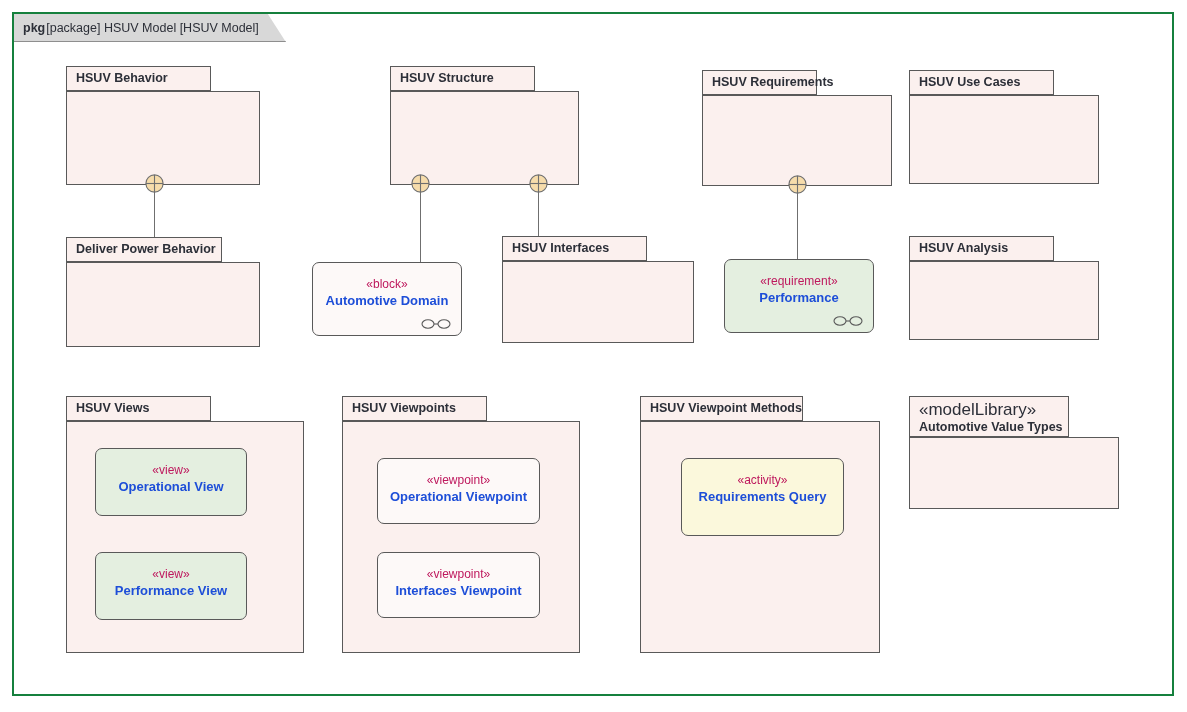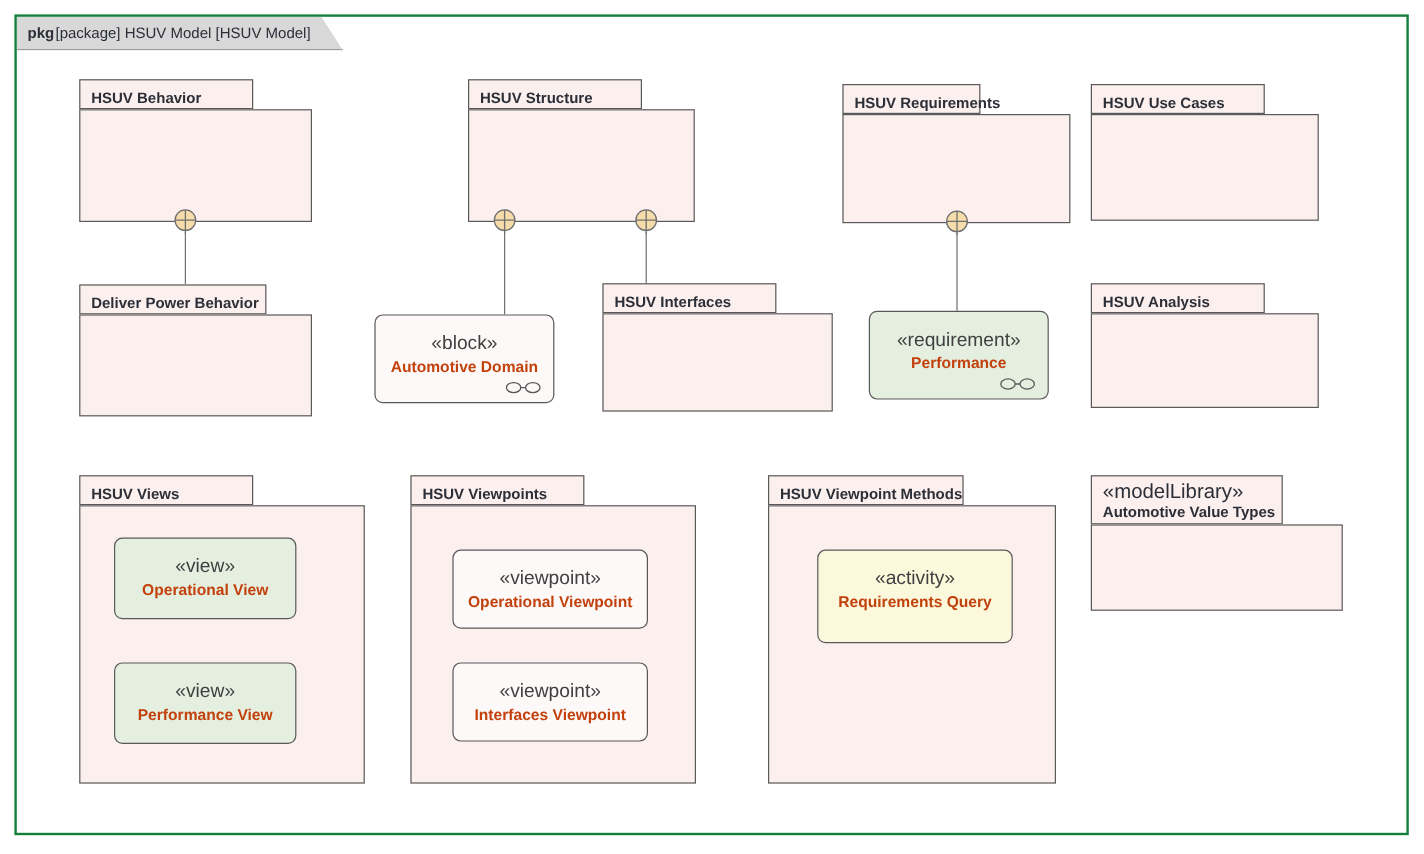--- a/index.html
+++ b/index.html
@@ -60,21 +60,21 @@
   }
   .pkg-tab {
     position: absolute;
     left: 0;
     top: 0;
     box-sizing: border-box;
     background: #fbf0ee;
     border: 1px solid #595959;
     display: flex;
     flex-direction: column;
-    justify-content: flex-end;
+    justify-content: center;
     padding: 0 9px;
     z-index: 2;
     line-height: 1.18;
   }
   .pkg-tab .pkg-name {
     font-size: 12.5px;
     font-weight: bold;
     color: #2c2f38;
     white-space: nowrap;
   }
@@ -100,28 +100,28 @@
     border-radius: 7px;
     z-index: 3;
     display: flex;
     flex-direction: column;
     align-items: center;
     justify-content: flex-start;
     padding-top: 14px;
     line-height: 1.25;
   }
   .elem .stereo {
-    font-size: 16px;
-    color: #404040;
+    font-size: 12px;
+    color: #be185d;
     white-space: nowrap;
   }
   .elem .ename {
     font-size: 13px;
     font-weight: bold;
-    color: #c2410c;
+    color: #1d4ed8;
     white-space: nowrap;
     margin-top: 1px;
   }
   .fill-pink  { background: #fdf9f8; }
   .fill-green { background: #e4efe0; align-items: center; }
   .fill-yellow{ background: #fbf8dc; }
 
   
   .link-marker {
     position: absolute;

